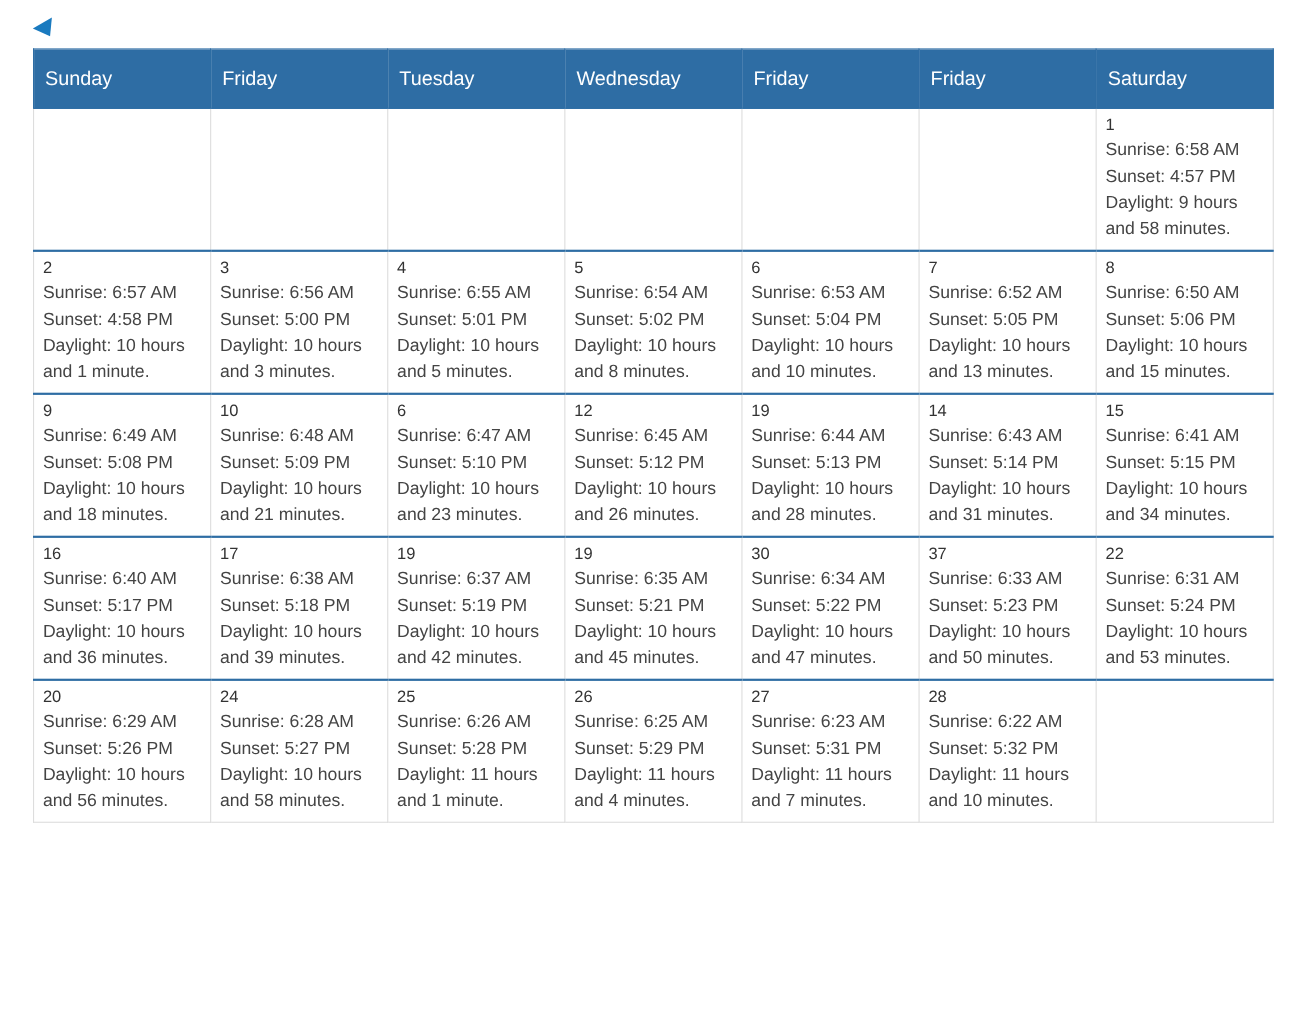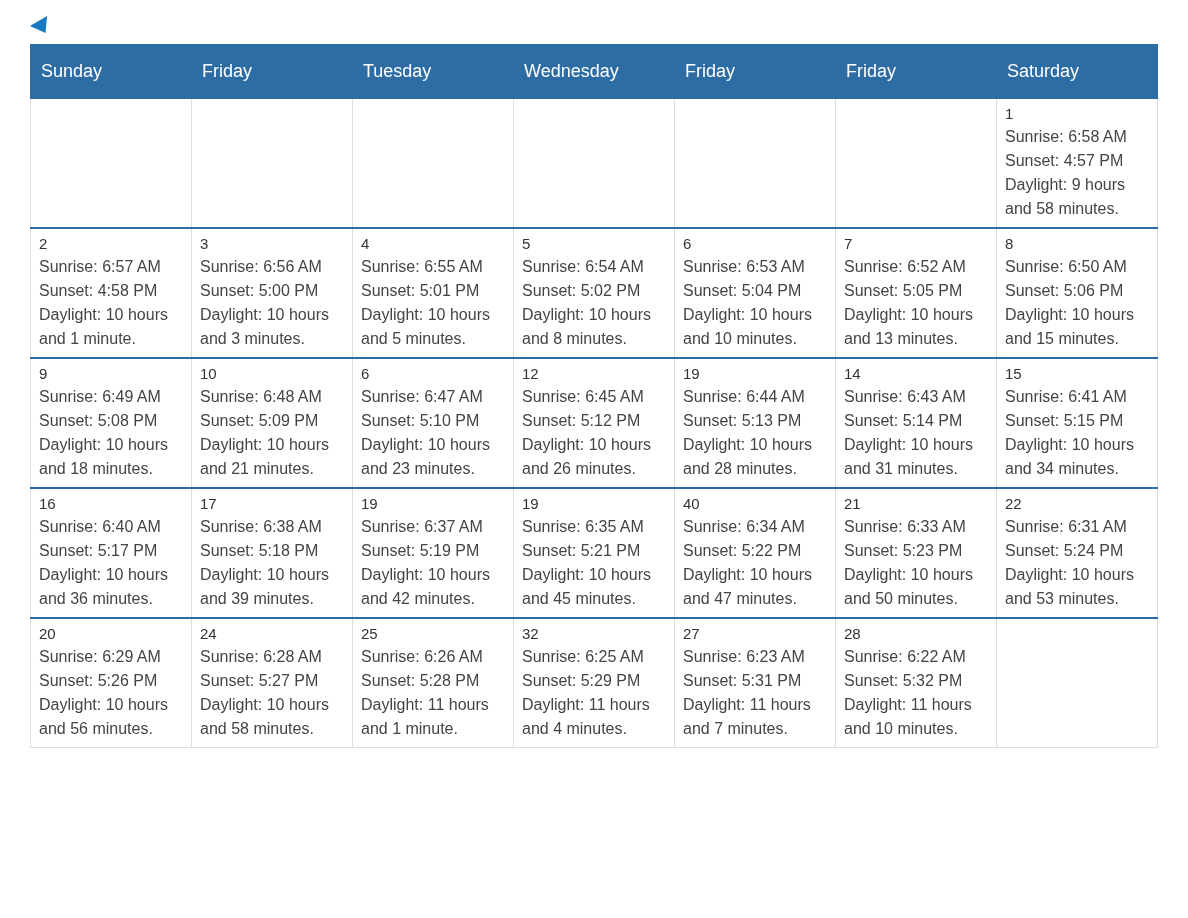--- a/index.html
+++ b/index.html
@@ -224,25 +224,25 @@
         </td>
         <td>
           <span class="day-number">19</span>
           <div class="day-info">Sunrise: 6:37 AM<br>Sunset: 5:19 PM<br>Daylight: 10 hours and 42 minutes.</div>
         </td>
         <td>
           <span class="day-number">19</span>
           <div class="day-info">Sunrise: 6:35 AM<br>Sunset: 5:21 PM<br>Daylight: 10 hours and 45 minutes.</div>
         </td>
         <td>
-          <span class="day-number">40</span>
+          <span class="day-number">30</span>
           <div class="day-info">Sunrise: 6:34 AM<br>Sunset: 5:22 PM<br>Daylight: 10 hours and 47 minutes.</div>
         </td>
         <td>
-          <span class="day-number">21</span>
+          <span class="day-number">37</span>
           <div class="day-info">Sunrise: 6:33 AM<br>Sunset: 5:23 PM<br>Daylight: 10 hours and 50 minutes.</div>
         </td>
         <td>
           <span class="day-number">22</span>
           <div class="day-info">Sunrise: 6:31 AM<br>Sunset: 5:24 PM<br>Daylight: 10 hours and 53 minutes.</div>
         </td>
       </tr>
       <tr>
         <td>
           <span class="day-number">20</span>
@@ -250,21 +250,21 @@
         </td>
         <td>
           <span class="day-number">24</span>
           <div class="day-info">Sunrise: 6:28 AM<br>Sunset: 5:27 PM<br>Daylight: 10 hours and 58 minutes.</div>
         </td>
         <td>
           <span class="day-number">25</span>
           <div class="day-info">Sunrise: 6:26 AM<br>Sunset: 5:28 PM<br>Daylight: 11 hours and 1 minute.</div>
         </td>
         <td>
-          <span class="day-number">32</span>
+          <span class="day-number">26</span>
           <div class="day-info">Sunrise: 6:25 AM<br>Sunset: 5:29 PM<br>Daylight: 11 hours and 4 minutes.</div>
         </td>
         <td>
           <span class="day-number">27</span>
           <div class="day-info">Sunrise: 6:23 AM<br>Sunset: 5:31 PM<br>Daylight: 11 hours and 7 minutes.</div>
         </td>
         <td>
           <span class="day-number">28</span>
           <div class="day-info">Sunrise: 6:22 AM<br>Sunset: 5:32 PM<br>Daylight: 11 hours and 10 minutes.</div>
         </td>

